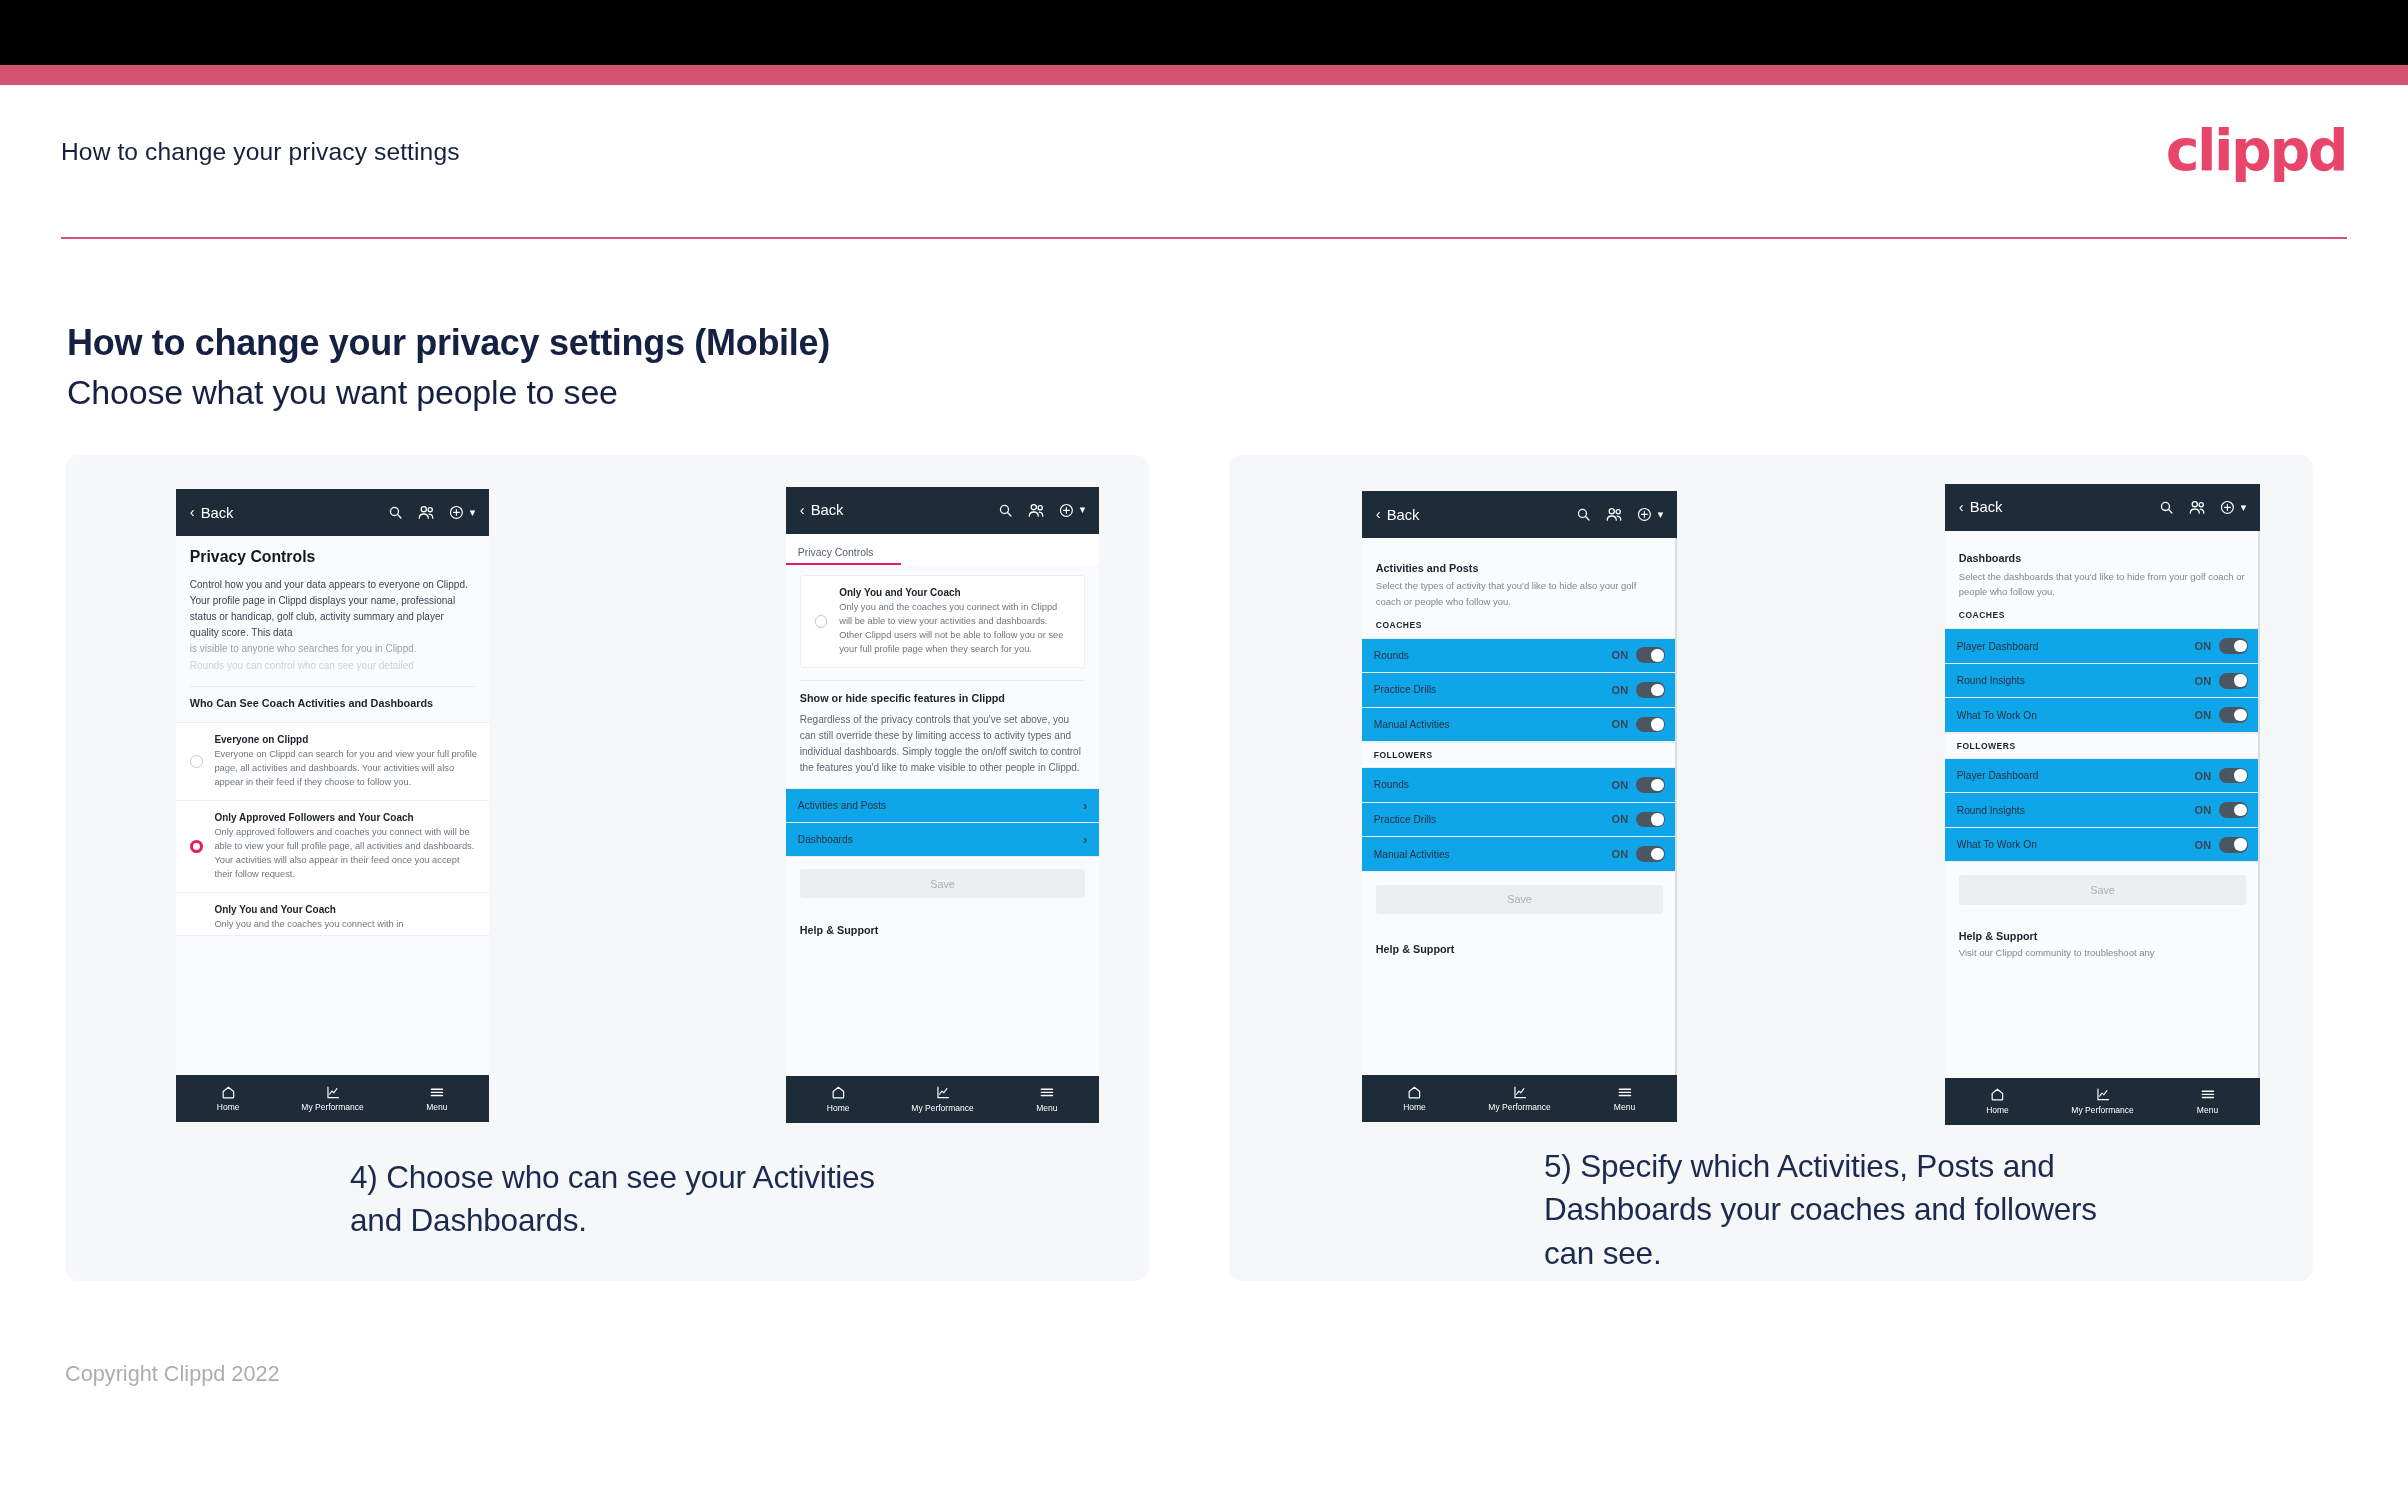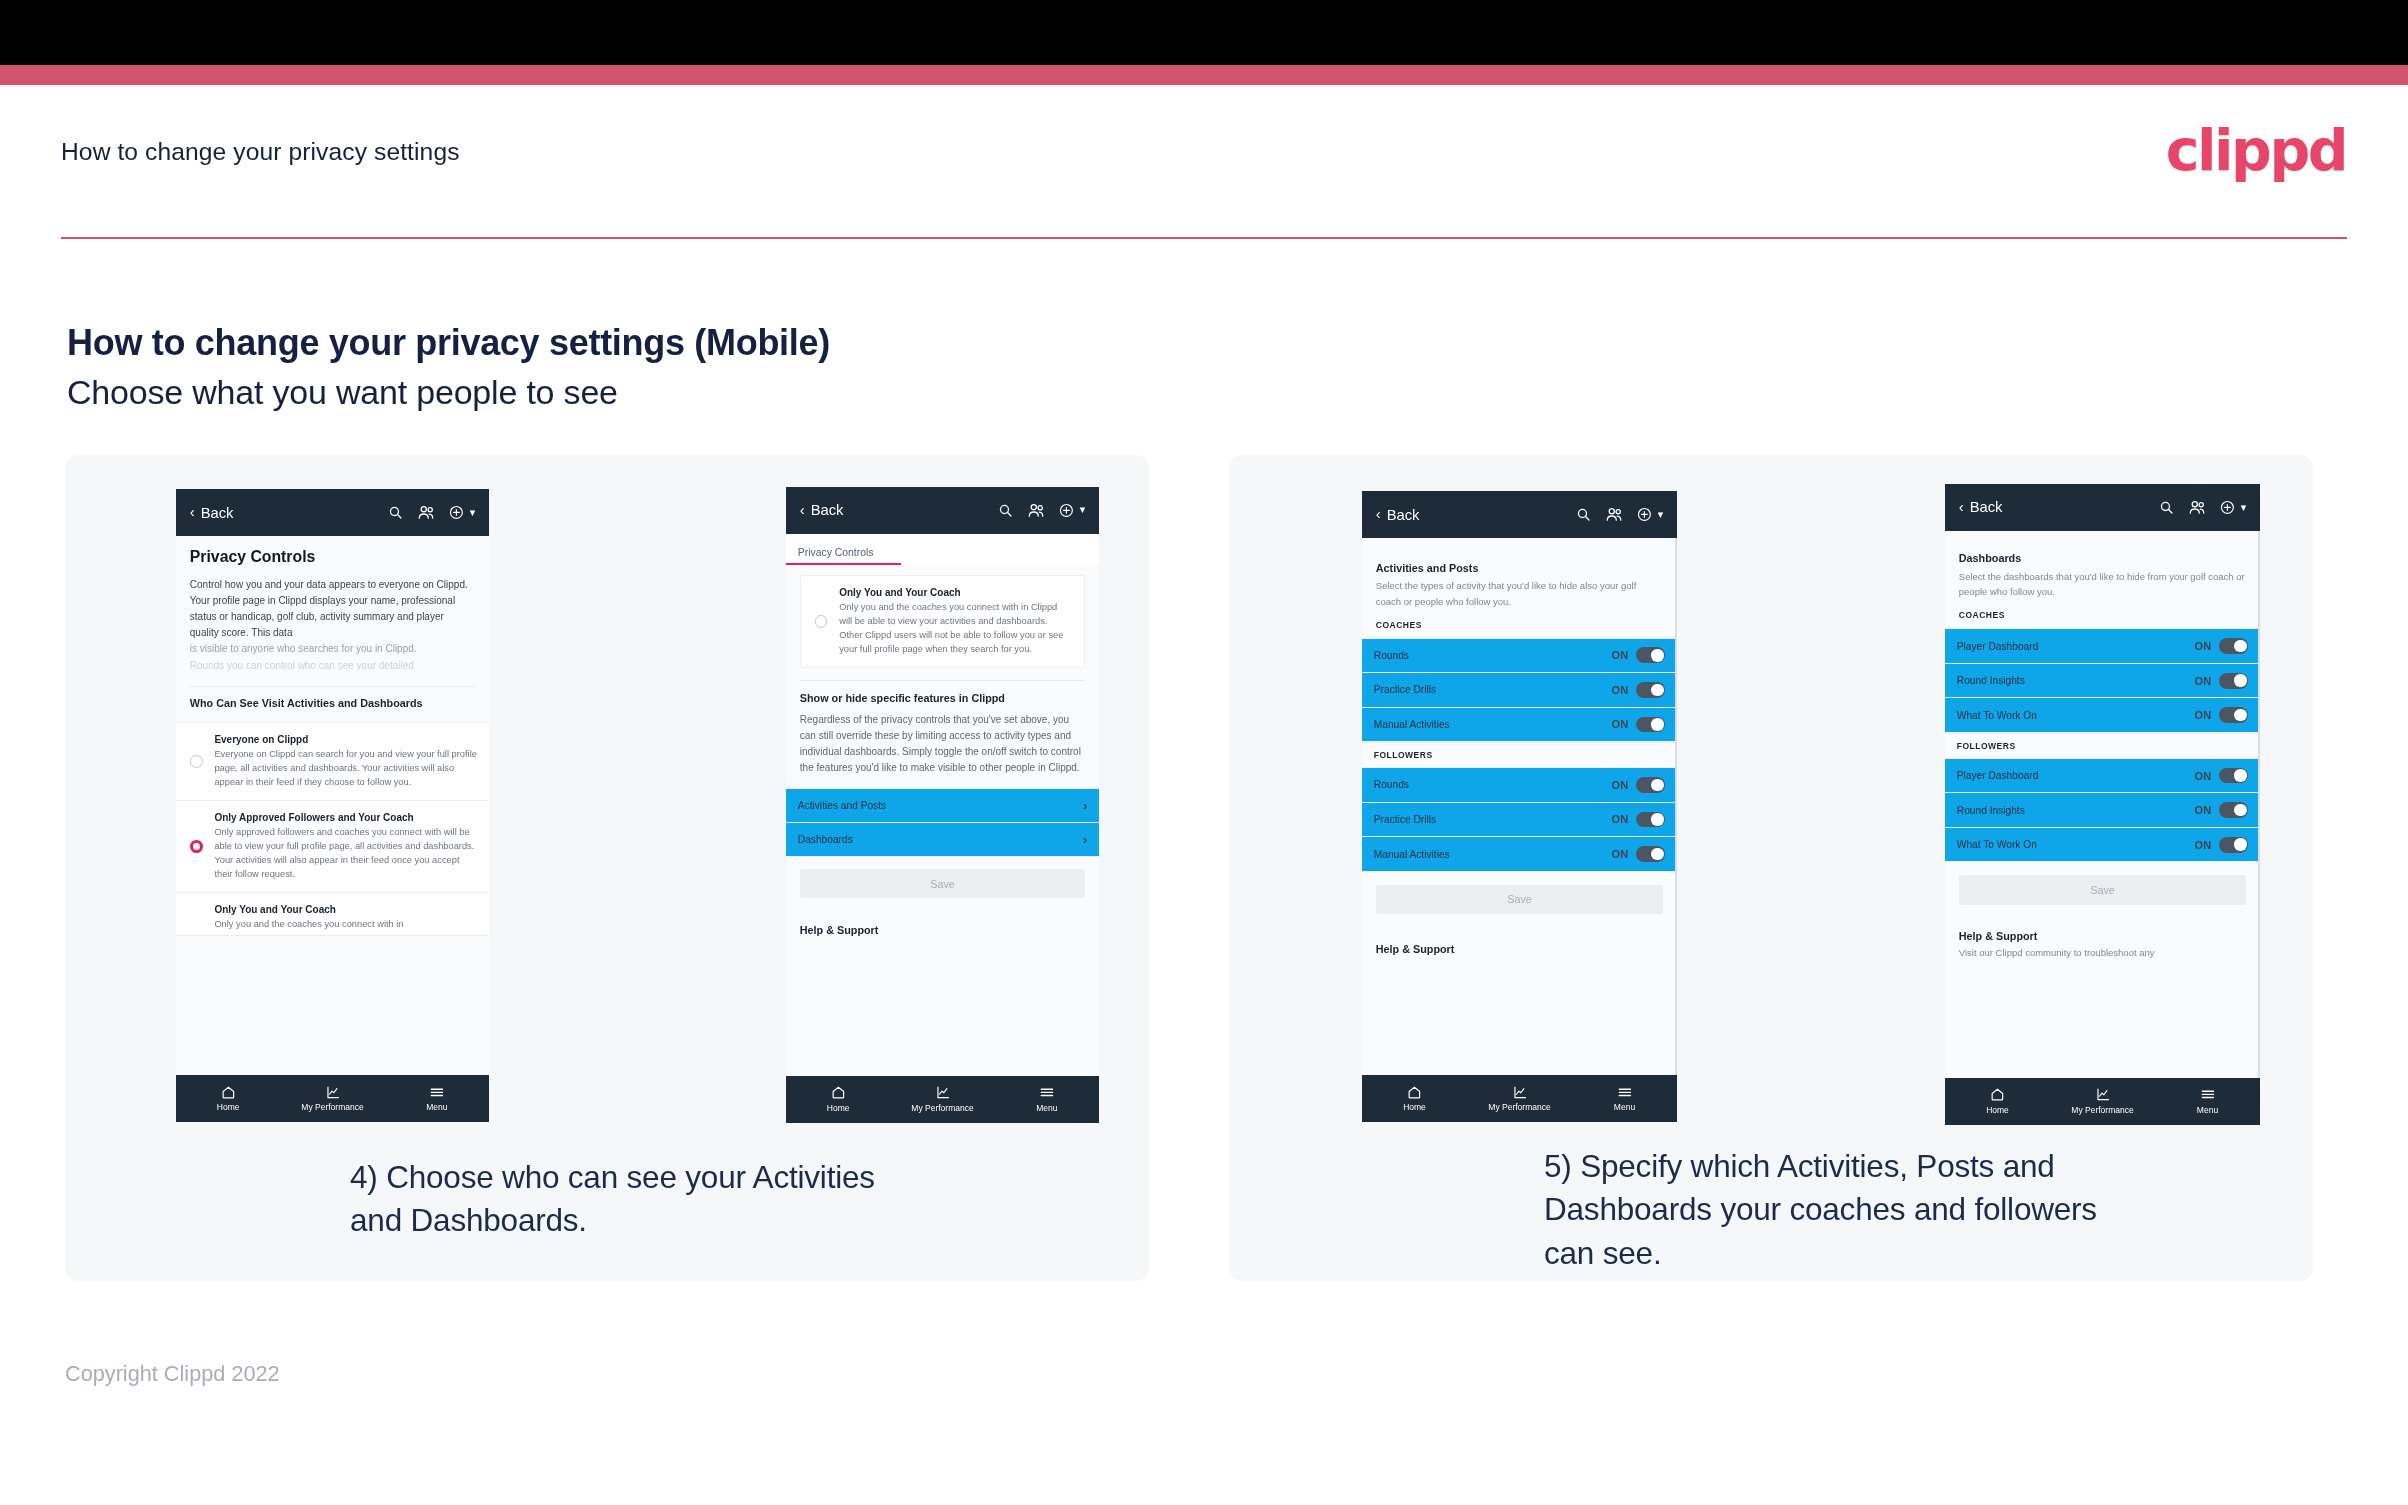--- a/index.html
+++ b/index.html
@@ -194,21 +194,21 @@
           <span class="caret">▾</span>
         </div>
       </div>
 
       <div class="pbody" style="padding: 11.8px 13.8px 0 13.8px;">
         <div class="p-h1">Privacy Controls</div>
         <div class="p-para" style="margin-top:10.8px;">Control how you and your data appears to everyone on Clippd. Your profile page in Clippd displays your name, professional status or handicap, golf club, activity summary and player quality score. This data</div>
         <div class="p-para fade2">is visible to anyone who searches for you in Clippd.</div>
         <div class="p-para fade3">Rounds you can control who can see your detailed</div>
         <div class="divider-line" style="margin:11.8px 0 10.8px 0;"></div>
-        <div class="p-sec-title">Who Can See Visit Activities and Dashboards</div>
+        <div class="p-sec-title">Who Can See Coach Activities and Dashboards</div>
       </div>
 
       <div class="card" style="margin-top:12.8px;">
         <div class="opt">
           <div class="radio"></div>
           <div class="opt-txt">
             <div class="opt-title">Everyone on Clippd</div>
             <div class="opt-desc">Everyone on Clippd can search for you and view your full profile page, all activities and dashboards. Your activities will also appear in their feed if they choose to follow you.</div>
           </div>
         </div>

